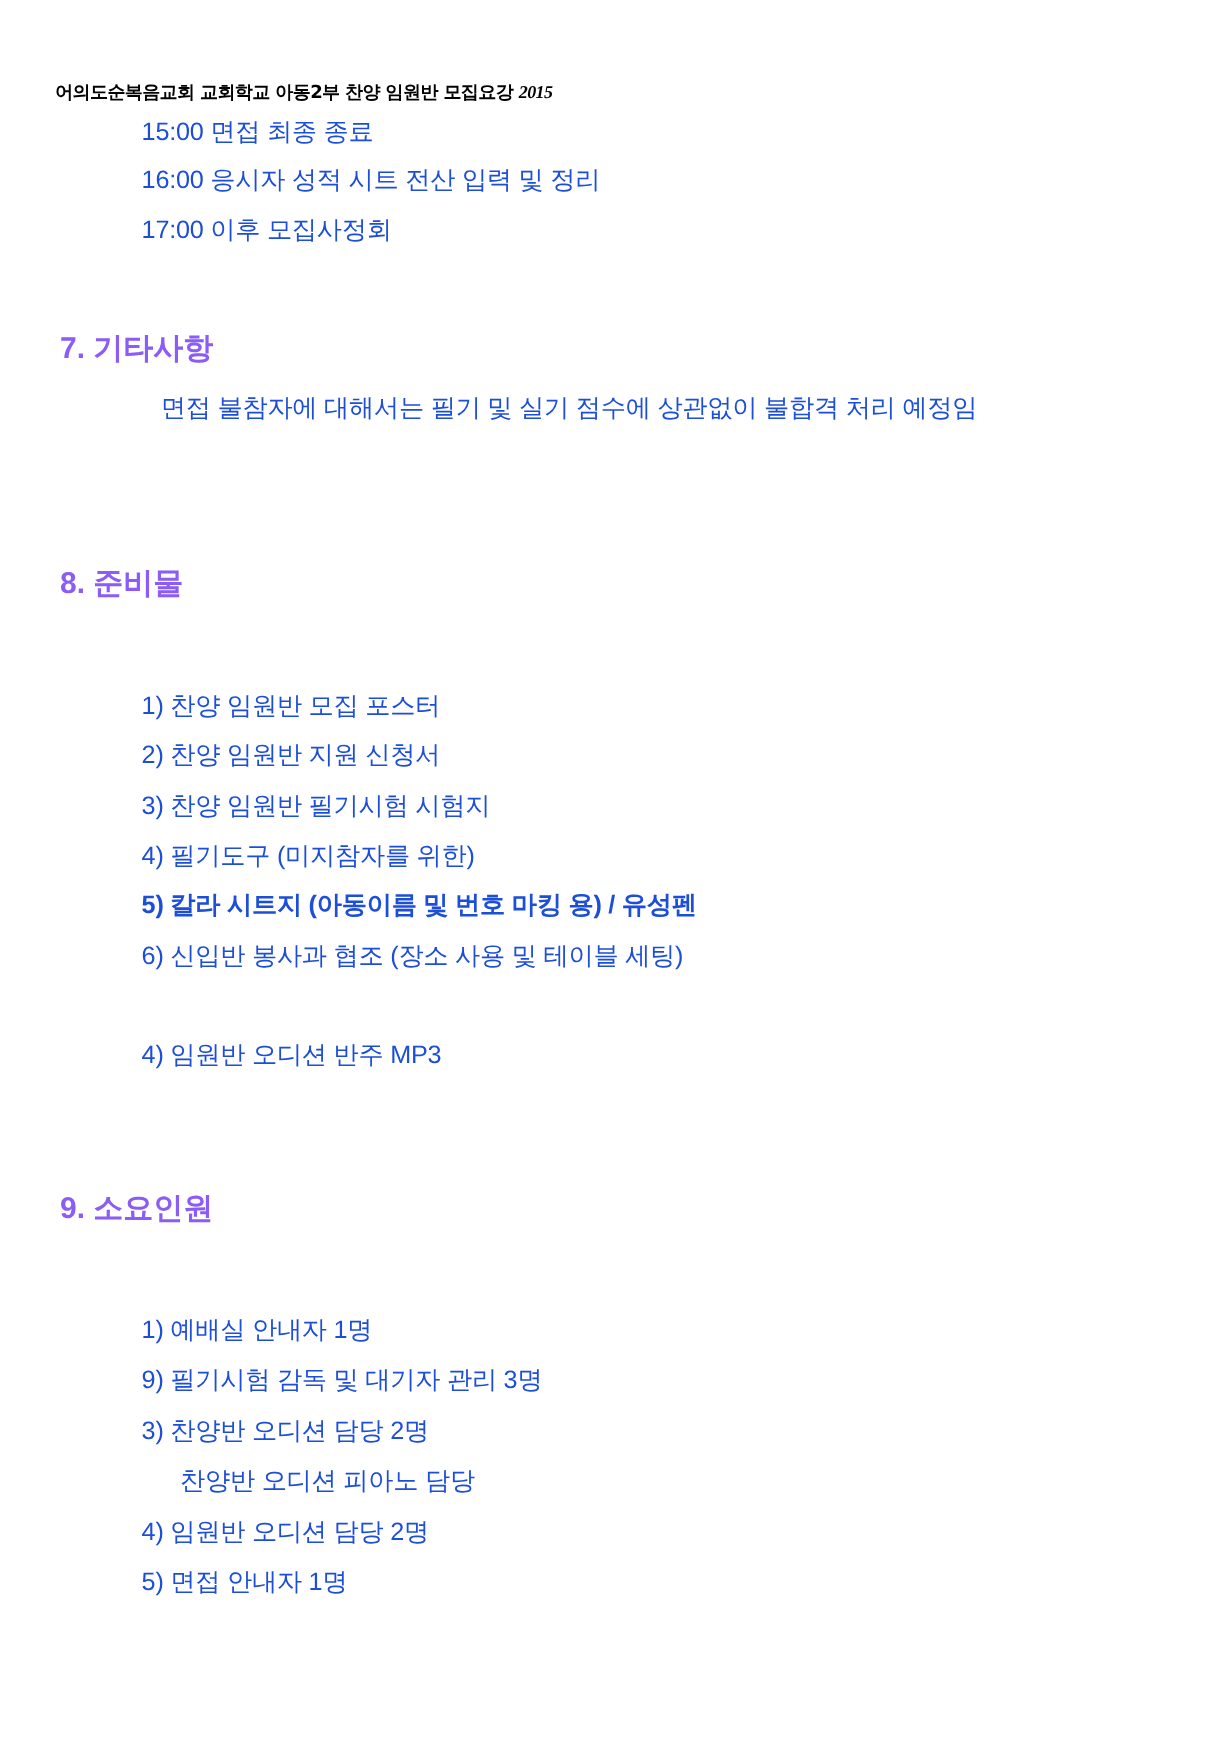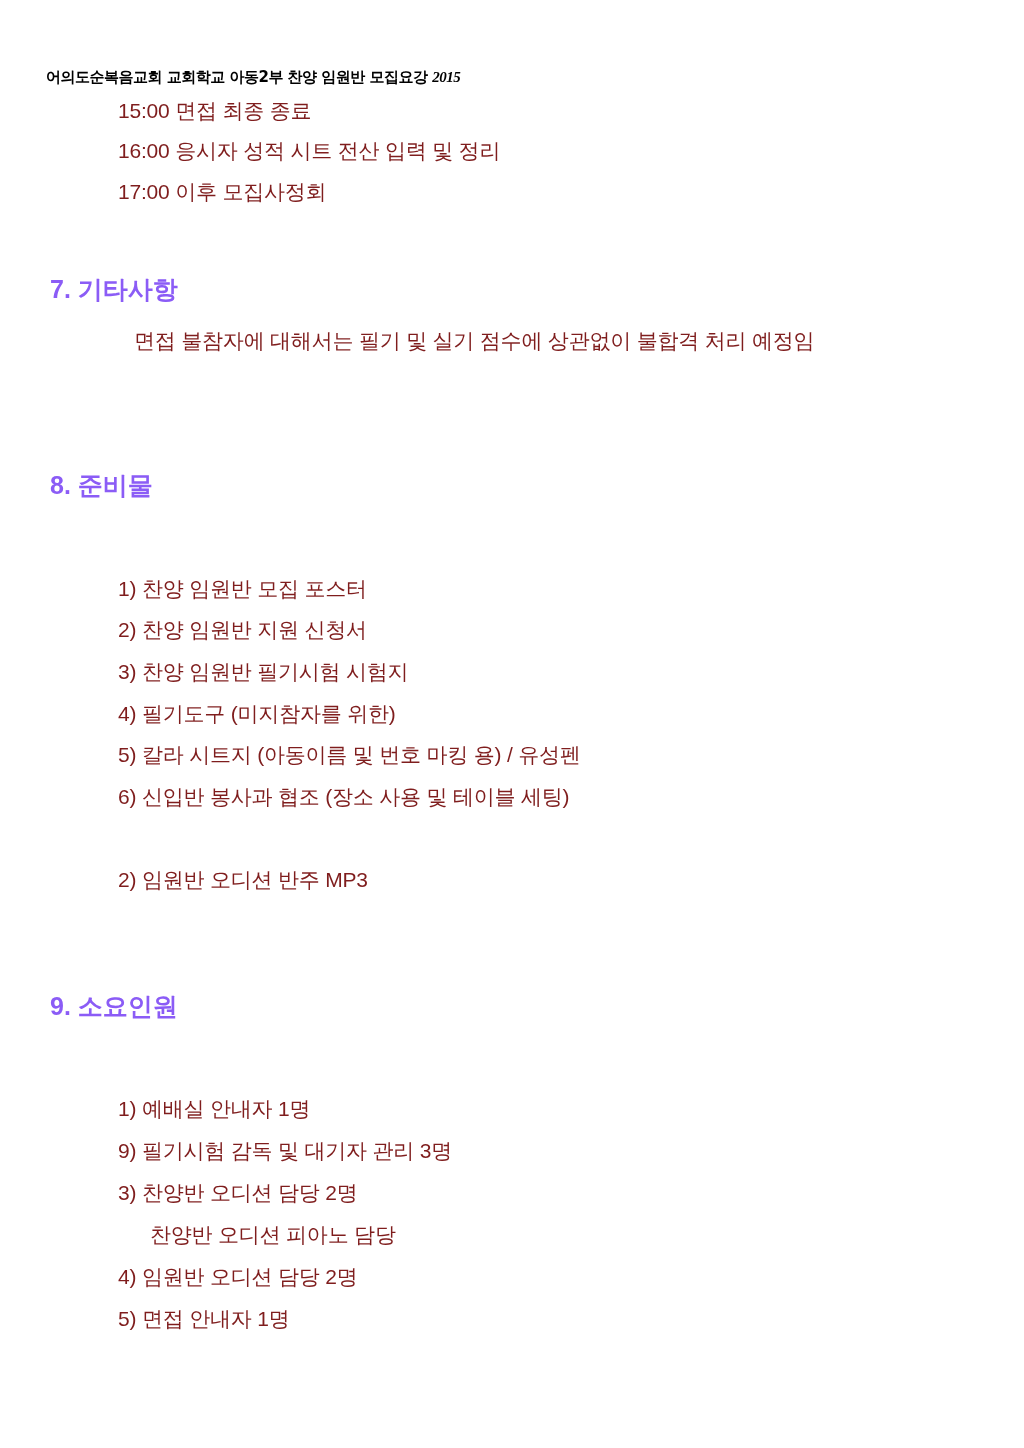--- a/index.html
+++ b/index.html
@@ -40,21 +40,21 @@
     font-family: "Liberation Serif", serif;
     font-weight: 700;
     font-size: 15px;
   }
 
   
   .body-line {
     position: absolute;
     font-size: 21px;
     line-height: 1.0;
-    color: #7f1d1d;
+    color: #1d4ed8;
     letter-spacing: -0.2px;
     white-space: nowrap;
   }
 
   
   .section-heading {
     position: absolute;
     left: 50px;
     font-size: 25px;
     font-weight: 700;
@@ -83,23 +83,23 @@
   <div class="body-line time-line" style="top:181px;">17:00 이후 모집사정회</div>
 
   <div class="section-heading" style="top:273px;">7. 기타사항</div>
   <div class="body-line note-line" style="top:330px;">면접 불참자에 대해서는 필기 및 실기 점수에 상관없이 불합격 처리 예정임</div>
 
   <div class="section-heading" style="top:469px;">8. 준비물</div>
   <div class="body-line indent-1" style="top:578px;">1) 찬양 임원반 모집 포스터</div>
   <div class="body-line indent-1" style="top:619px;">2) 찬양 임원반 지원 신청서</div>
   <div class="body-line indent-1" style="top:661px;">3) 찬양 임원반 필기시험 시험지</div>
   <div class="body-line indent-1" style="top:703px;">4) 필기도구 (미지참자를 위한)</div>
-  <div class="body-line indent-1" style="top:744px;">5) 칼라 시트지 (아동이름 및 번호 마킹 용) / 유성펜</div>
+  <div class="body-line indent-1" style="top:744px;font-weight:bold;">5) 칼라 시트지 (아동이름 및 번호 마킹 용) / 유성펜</div>
   <div class="body-line indent-1" style="top:786px;">6) 신입반 봉사과 협조 (장소 사용 및 테이블 세팅)</div>
-  <div class="body-line indent-1" style="top:869px;">2) 임원반 오디션 반주 MP3</div>
+  <div class="body-line indent-1" style="top:869px;">4) 임원반 오디션 반주 MP3</div>
 
   <div class="section-heading" style="top:990px;">9. 소요인원</div>
   <div class="body-line indent-1" style="top:1098px;">1) 예배실 안내자 1명</div>
   <div class="body-line indent-1" style="top:1140px;">9) 필기시험 감독 및 대기자 관리 3명</div>
   <div class="body-line indent-1" style="top:1182px;">3) 찬양반 오디션 담당 2명</div>
   <div class="body-line sub-line" style="top:1224px;">찬양반 오디션 피아노 담당</div>
   <div class="body-line indent-1" style="top:1266px;">4) 임원반 오디션 담당 2명</div>
   <div class="body-line indent-1" style="top:1308px;">5) 면접 안내자 1명</div>
 
 </div>

